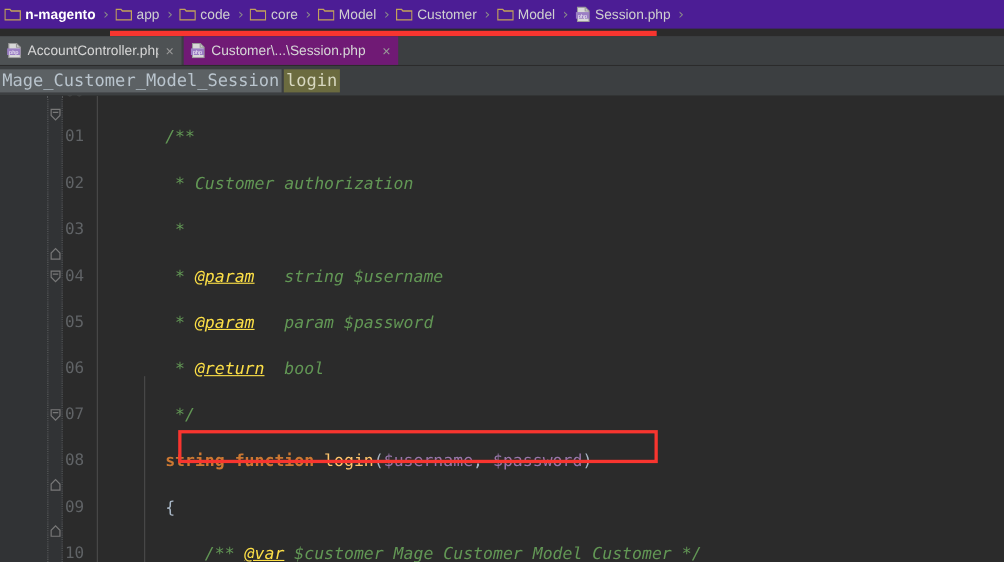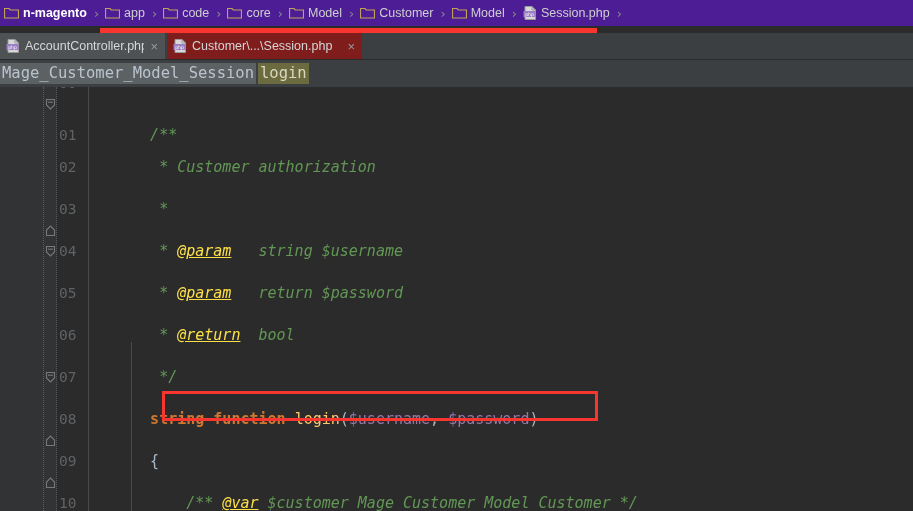--- a/index.html
+++ b/index.html
@@ -42,21 +42,21 @@
     background:#3c3f41;
   }
   .tab{
     position:absolute;top:0;height:26px;
     display:flex;align-items:center;
     font-family:"Liberation Sans","DejaVu Sans",sans-serif;
     font-size:12.5px;color:#d6d6d6;
     box-sizing:border-box;padding:0 7px 0 6px;
   }
   .tab.inactive{background:#4e5254;}
-  .tab.active{background:#7f1d1d;}
+  .tab.active{background:#701a75;}
   .tab#tab0{left:0;width:165px;}
   .tab#tab1{left:167px;width:195px;}
   .tab .tico{margin-right:5px;display:inline-flex;align-items:center;}
   .tab .tlabel{flex:1;overflow:hidden;}
   .tab .tclose{
     color:#9a9a9a;font-size:13px;margin-left:6px;
     font-family:"Liberation Sans",sans-serif;line-height:1;
   }
   .tab-strip-fill{
     position:absolute;left:362px;top:33px;width:551px;height:26px;
@@ -272,21 +272,21 @@
 
     <div class="iguide" style="left:88px;top:0px;height:424px;"></div>
     <div class="iguide" style="left:131px;top:255px;height:170px;"></div>
 
     <div class="code-area">
 
       <div class="row" style="top:-14px;">
         <span class="ln">00</span>
       </div>
 
-      <div class="row" style="top:17px;">
+      <div class="row" style="top:6px;">
         <span class="ln">01</span>
         <span class="src"><span class="c-cmt">    /**</span></span>
       </div>
 
       <div class="row" style="top:28px;">
         <span class="ln">02</span>
         <span class="src"><span class="c-cmt">     * Customer authorization</span></span>
       </div>
 
       <div class="row" style="top:49px;">
@@ -294,21 +294,21 @@
         <span class="src"><span class="c-cmt">     *</span></span>
       </div>
 
       <div class="row" style="top:70px;">
         <span class="ln">04</span>
         <span class="src"><span class="c-cmt">     * </span><span class="c-tag">@param</span><span class="c-cmt">   string $username</span></span>
       </div>
 
       <div class="row" style="top:91px;">
         <span class="ln">05</span>
-        <span class="src"><span class="c-cmt">     * </span><span class="c-tag">@param</span><span class="c-cmt">   return $password</span></span>
+        <span class="src"><span class="c-cmt">     * </span><span class="c-tag">@param</span><span class="c-cmt">   param $password</span></span>
       </div>
 
       <div class="row" style="top:112px;">
         <span class="ln">06</span>
         <span class="src"><span class="c-cmt">     * </span><span class="c-tag">@return</span><span class="c-cmt">  bool</span></span>
       </div>
 
       <div class="row" style="top:133px;">
         <span class="ln">07</span>
         <span class="src"><span class="c-cmt">     */</span></span>

